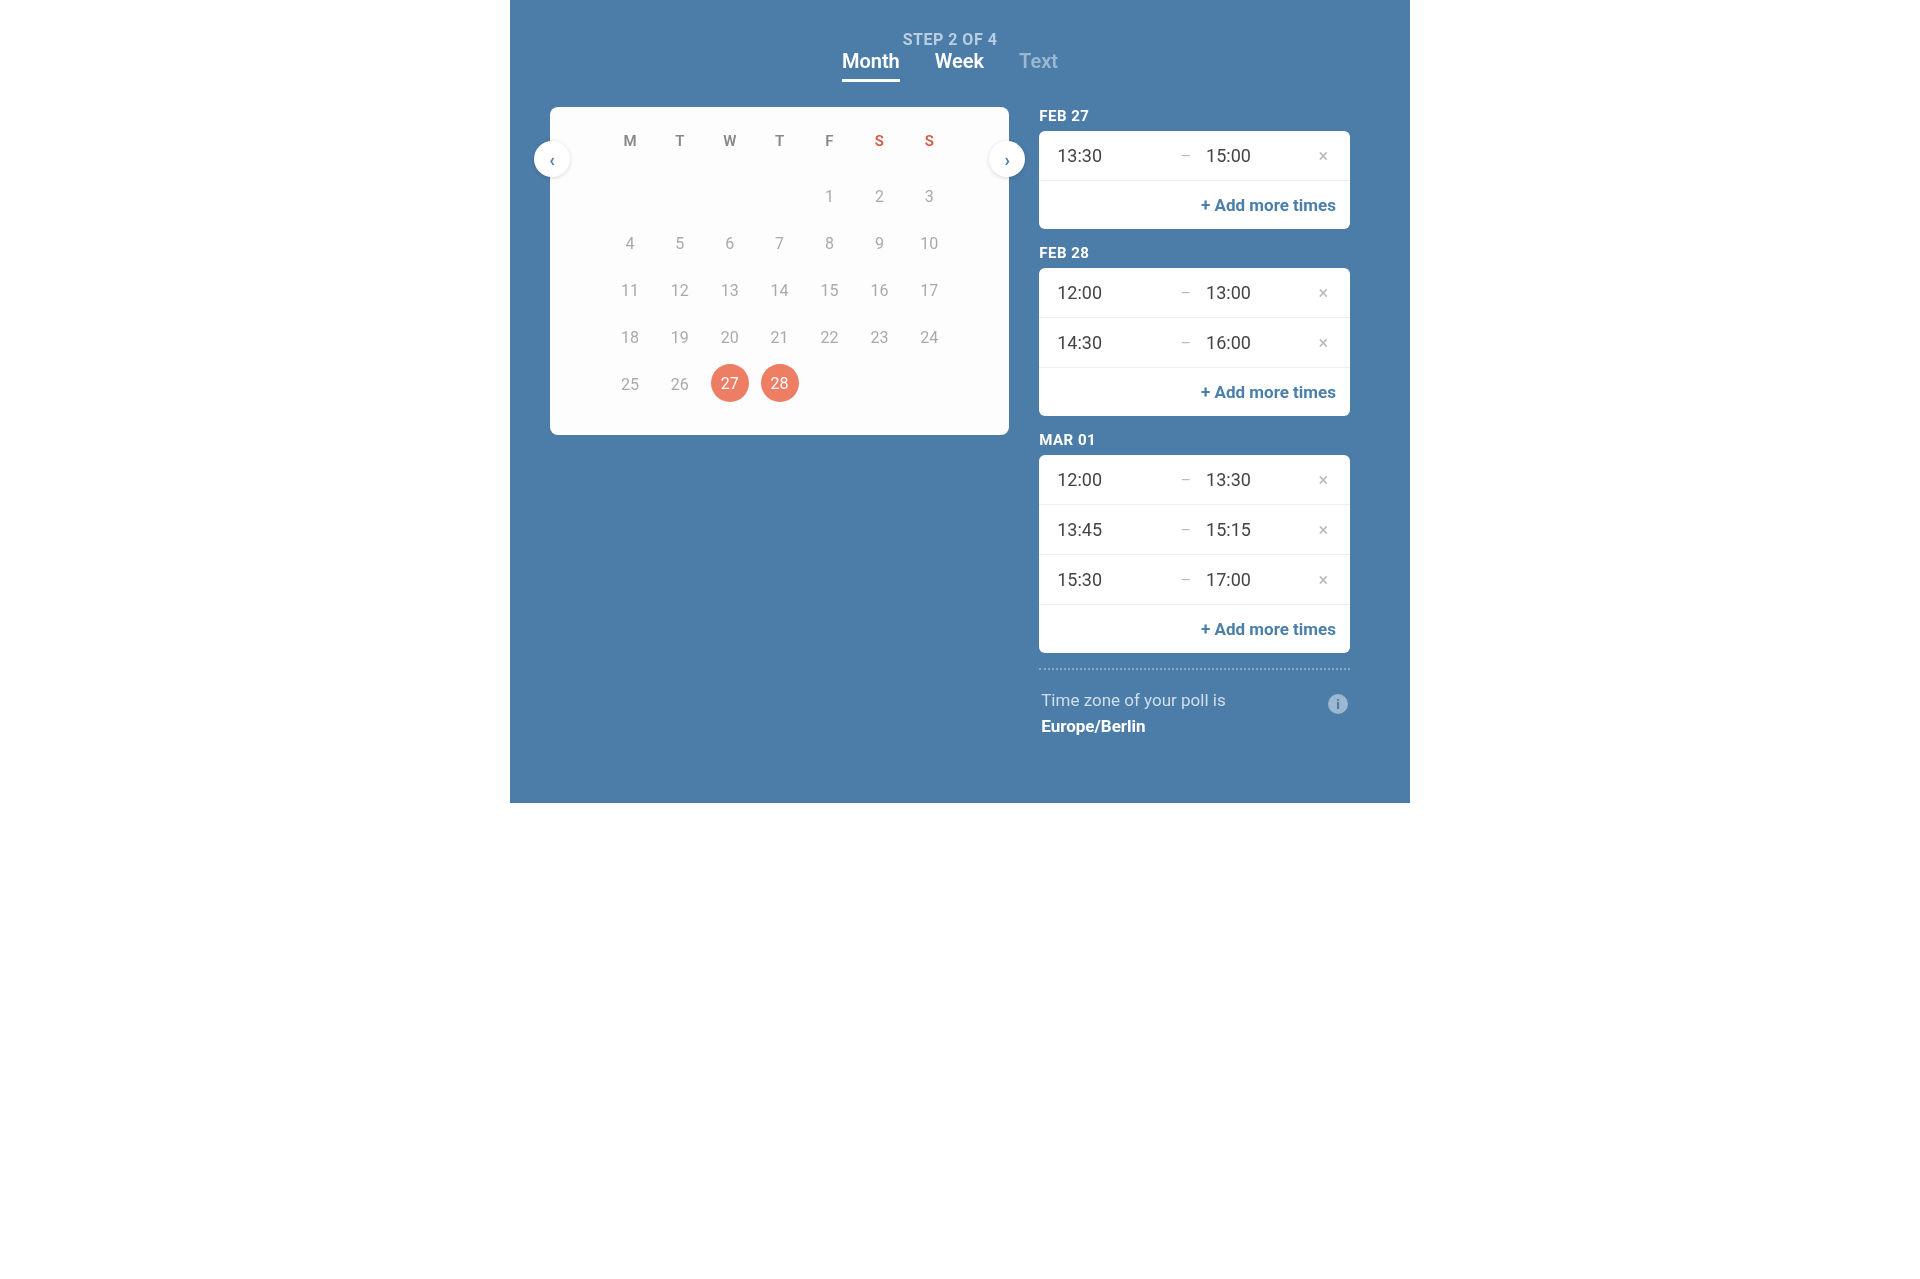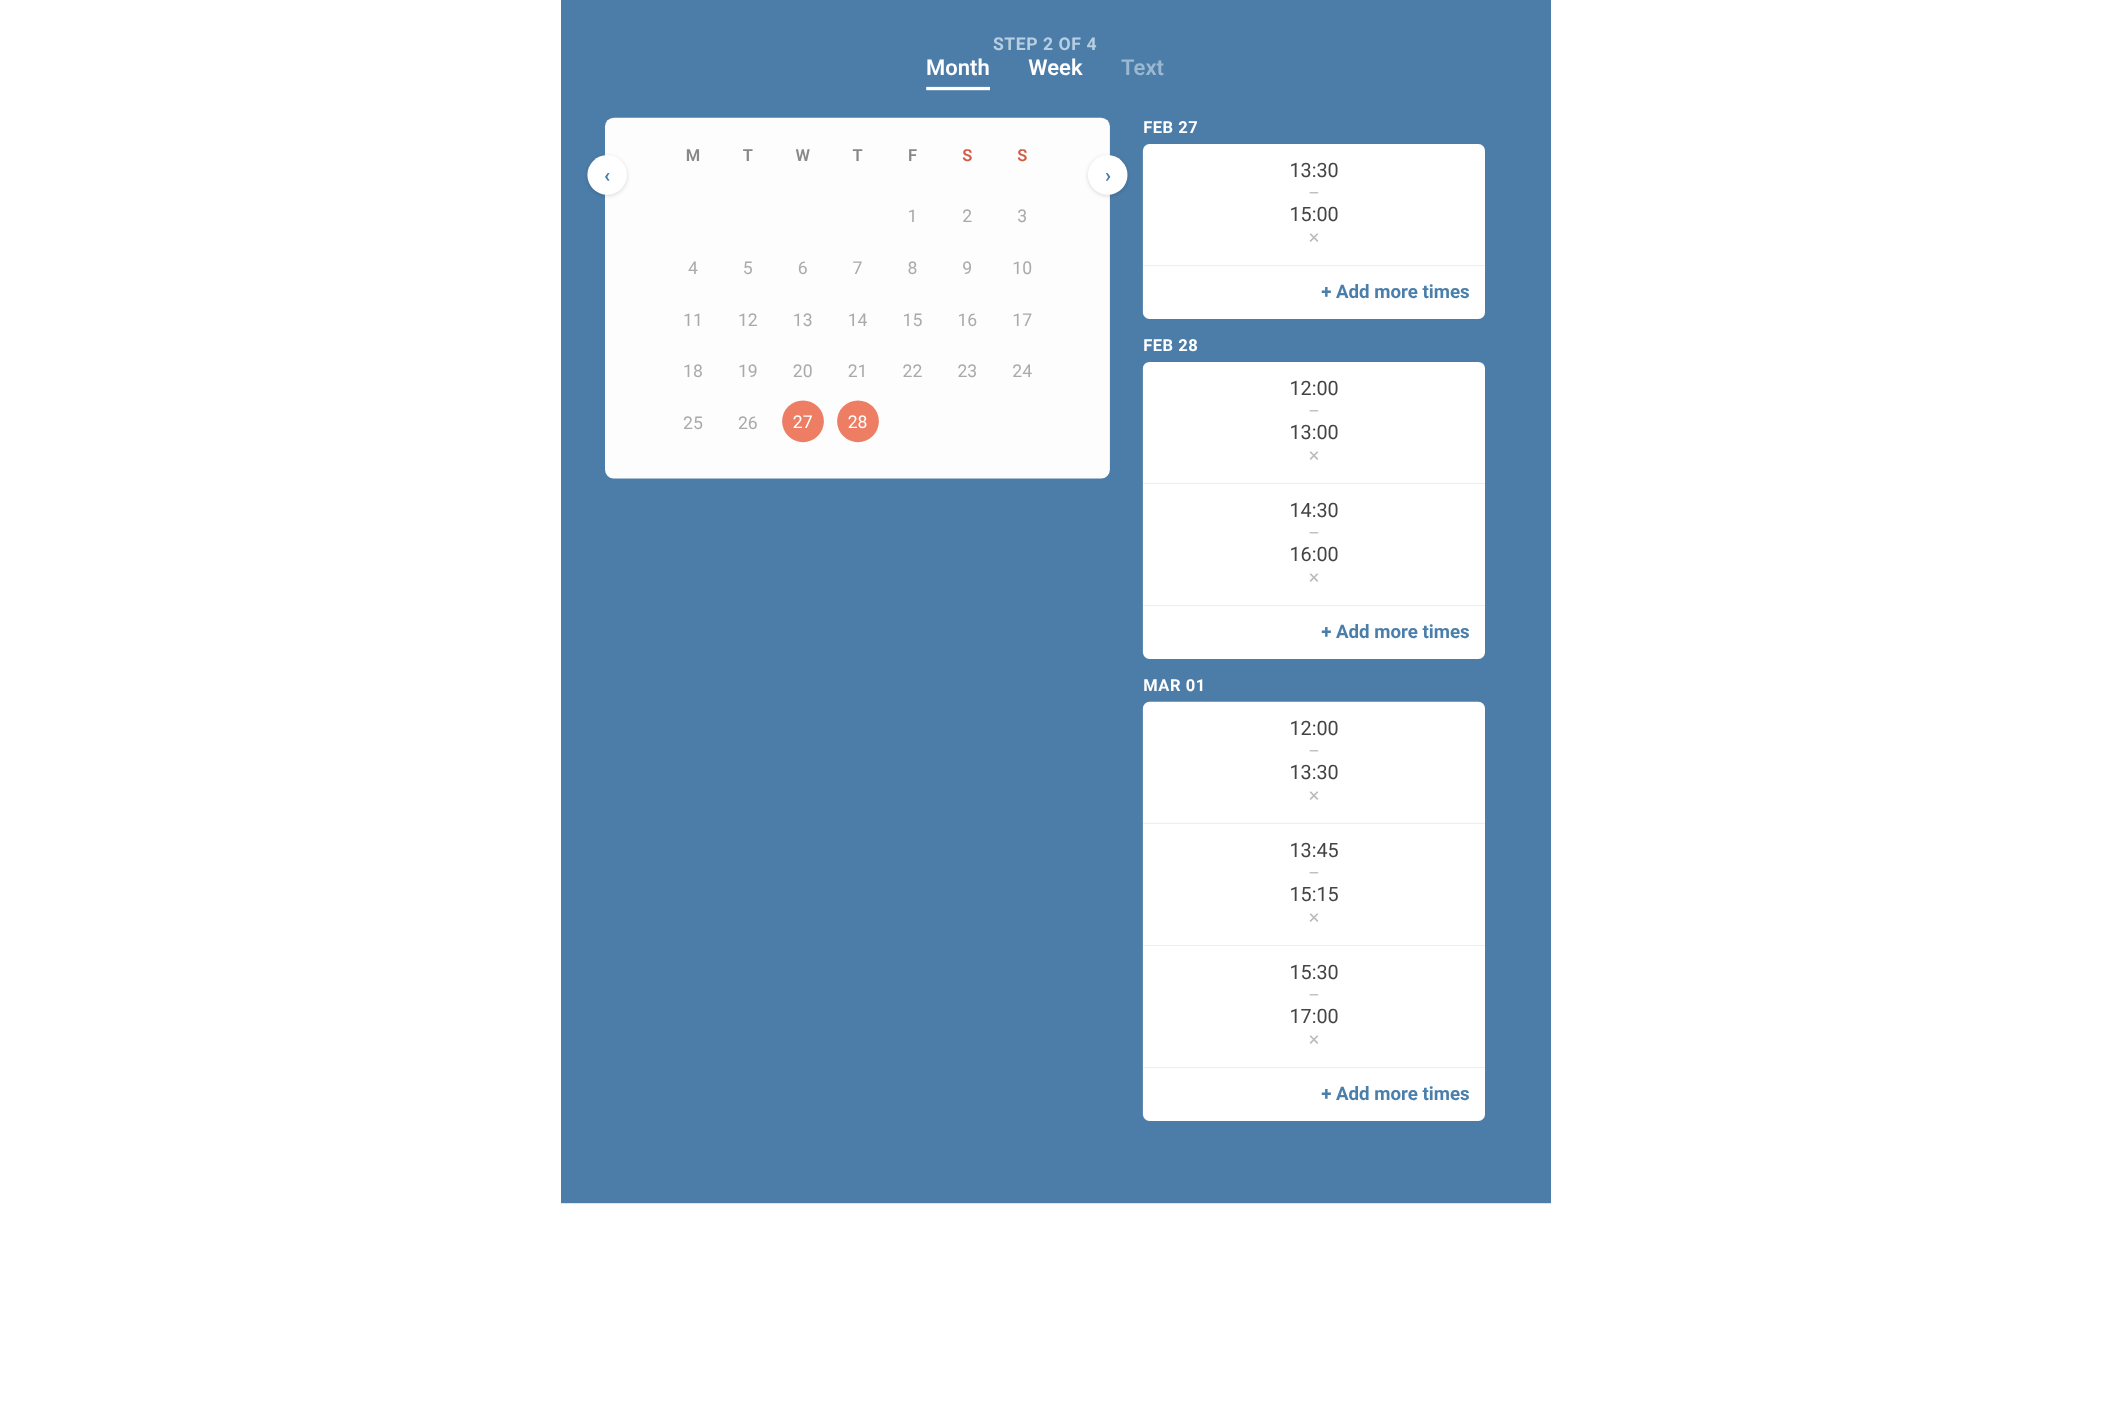--- a/index.html
+++ b/index.html
@@ -140,24 +140,23 @@
       letter-spacing: 0.5px;
       margin-bottom: 6px;
     }
     .slot-card {
       background: #ffffff;
       border-radius: 6px;
       overflow: hidden;
     }
     .slot-row {
       display: flex;
-      align-items: center;
+      align-items: flex-end;
       padding: 14px 18px;
       border-bottom: 1px solid #eee;
-      flex-direction: column;
     }
     .slot-row:last-of-type { }
     .slot-start {
       flex: 1;
       color: #444;
       font-size: 18px;
     }
     .slot-dash {
       color: #bbb;
       margin: 0 15px;
@@ -334,17 +333,24 @@
                 <div class="slot-start">15:30</div>
                 <div class="slot-dash">–</div>
                 <div class="slot-end">17:00</div>
                 <div class="slot-remove">×</div>
               </div>
               <div class="add-more">+ Add more times</div>
             </div>
           </div>
         </div>
 
+      <div class="tz-box">
+        <div class="tz-text">
+          <span>Time zone of your poll is</span><br>
+          <span class="tz-zone">Europe/Berlin</span>
+        </div>
+        <div class="info-icon">i</div>
+      </div>
     </div>
 
   </div>
 
 </div>
 
 </body></html>

